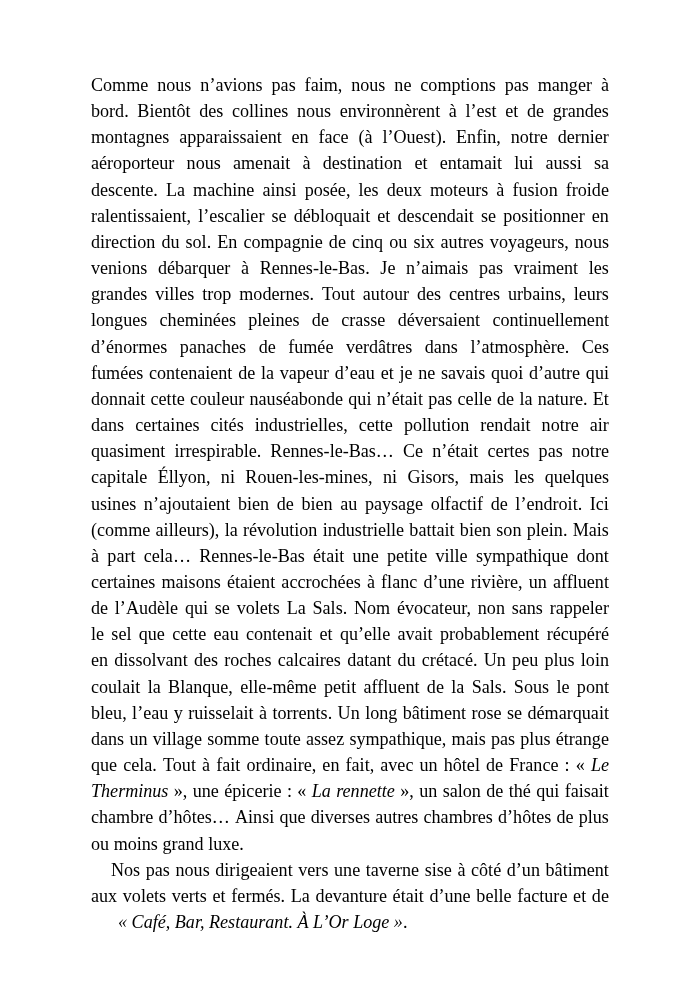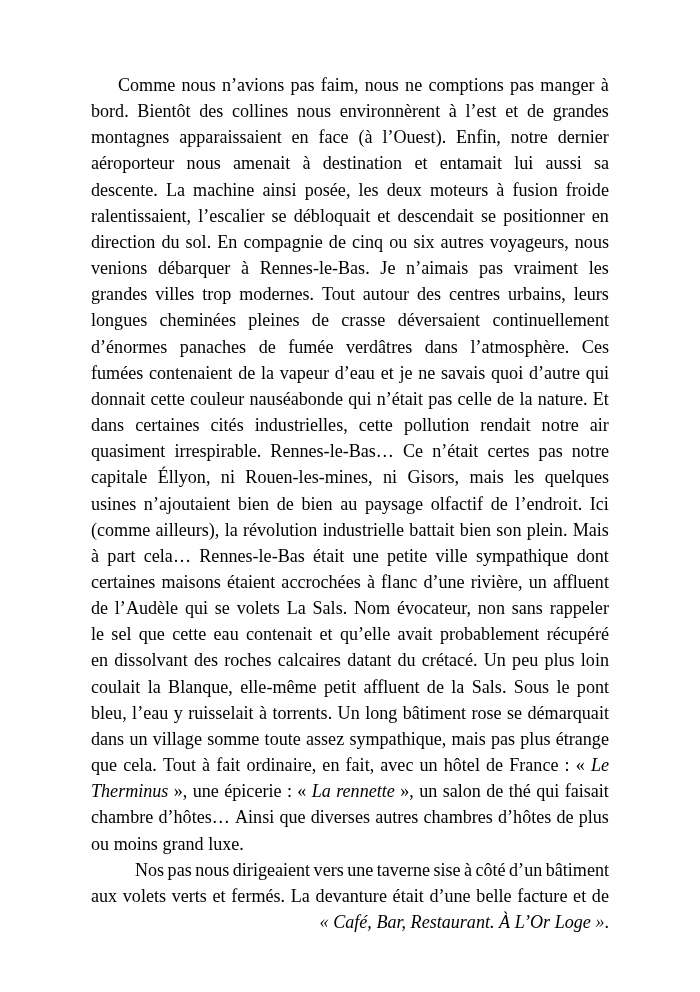--- a/index.html
+++ b/index.html
@@ -36,40 +36,40 @@
     letter-spacing: 0;
   }
   
   .line.just {
     display: flex;
     justify-content: space-between;
     width: 518px;
   }
   .line.just > .w { display: inline-block; white-space: pre; }
   .line.last { display: block; width: auto; }
-  .indent { padding-left: 27px; text-align: right; }
+  .indent { padding-left: 27px; }
   .it { font-style: italic; }
   #page-number {
     position: absolute;
     left: 0;
     top: 917px;
     width: 609px;
     text-align: right;
     font-size: 17px;
     font-family: "Liberation Serif", "DejaVu Serif", serif;
   }
 </style>
 </head>
 <body>
 
 <div id="page">
   <div id="text-column">
       <p class="para">
         <span class="line just">
-          <span class="w" style="margin-left: 27px;"><span>Comme</span></span>
+          <span class="w" style=""><span>Comme</span></span>
           <span class="w"><span>nous</span></span>
           <span class="w"><span>n’avions</span></span>
           <span class="w"><span>pas</span></span>
           <span class="w"><span>faim,</span></span>
           <span class="w"><span>nous</span></span>
           <span class="w"><span>ne</span></span>
           <span class="w"><span>comptions</span></span>
           <span class="w"><span>pas</span></span>
           <span class="w"><span>manger</span></span>
           <span class="w"><span>à</span></span>
@@ -426,21 +426,21 @@
           <span class="w"><span>autres</span></span>
           <span class="w"><span>chambres</span></span>
           <span class="w"><span>d’hôtes</span></span>
           <span class="w"><span>de</span></span>
           <span class="w"><span>plus</span></span>
         </span>
         <span class="line last"><span>ou</span> <span>moins</span> <span>grand</span> <span>luxe.</span></span>
       </p>
       <p class="para">
         <span class="line just">
-          <span class="w" style="margin-left: 44px;"><span>Nos</span></span>
+          <span class="w" style="margin-left: 20px;"><span>Nos</span></span>
           <span class="w"><span>pas</span></span>
           <span class="w"><span>nous</span></span>
           <span class="w"><span>dirigeaient</span></span>
           <span class="w"><span>vers</span></span>
           <span class="w"><span>une</span></span>
           <span class="w"><span>taverne</span></span>
           <span class="w"><span>sise</span></span>
           <span class="w"><span>à</span></span>
           <span class="w"><span>côté</span></span>
           <span class="w"><span>d’un</span></span>

